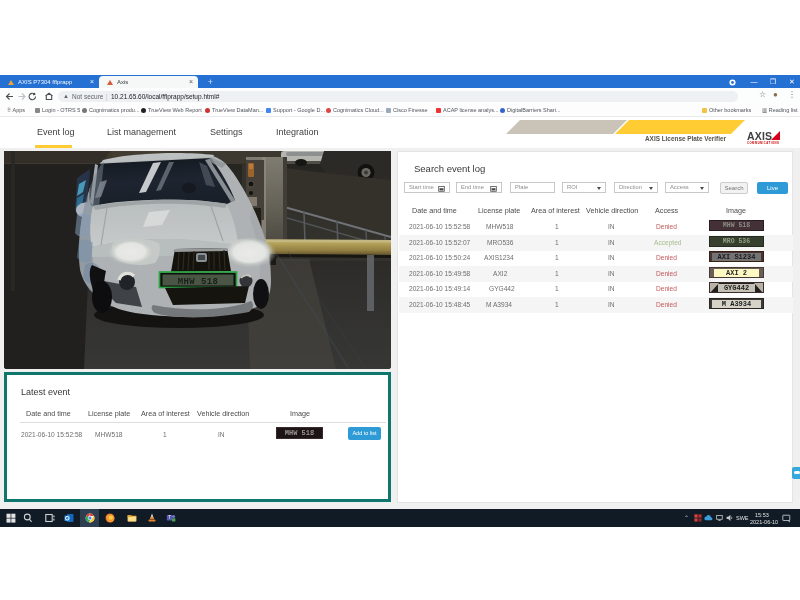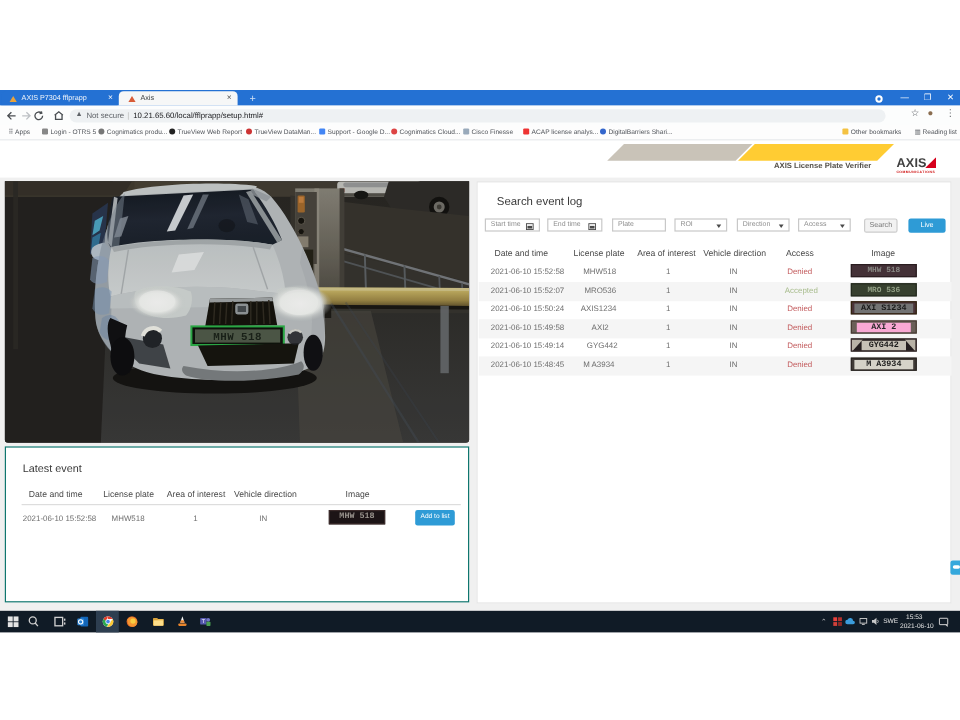--- a/index.html
+++ b/index.html
@@ -39,21 +39,21 @@
 #appnav { left:0; top:43px; width:800px; height:30px; background:#fff; }
 .nav { position:absolute; top:9px; font-size:9px; color:#3f3f3f; }
 #navunderline { position:absolute; left:35px; top:27px; width:37px; height:3px; background:#ffcc33; }
 #axistext { position:absolute; left:645px; top:59.5px; font-size:6.4px; font-weight:bold; color:#55514a; }
 #axislogo { position:absolute; left:747px; top:55px; font-size:10.5px; font-weight:bold; color:#404040; letter-spacing:0.2px;}
 #axiscomm { position:absolute; left:747px; top:66px; font-size:2.8px; color:#c00; letter-spacing:0.45px; font-weight:bold;}
 
 
 #main { left:0; top:73px; width:800px; height:361px; background:#f0f0f0; }
 #video { position:absolute; left:4px; top:3px; width:387px; height:218px; background:#262422; border-radius:0 0 3px 3px; overflow:hidden; }
-#latest { position:absolute; left:4px; top:224px; width:387px; height:130px; background:#fff; border:1px solid #0f766e; }
+#latest { position:absolute; left:4px; top:224px; width:387px; height:130px; background:#fff; border:3px solid #0f766e; }
 #search { position:absolute; left:397px; top:3px; width:396px; height:352px; background:#fff; border:1px solid #e4e4e4; }
 
 #latest h3 { position:absolute; left:14px; top:12px; font-size:9px; color:#383838; font-weight:normal; }
 #search h3 { position:absolute; left:16px; top:11px; font-size:9.5px; color:#383838; font-weight:normal; }
 
 .th { position:absolute; font-size:7.2px; color:#4a4a4a; }
 .td { position:absolute; font-size:6.6px; color:#6e6e6e; white-space:nowrap; }
 .denied { color:#c2595b; }
 .accepted { color:#a8bc8d; }
 
@@ -130,20 +130,27 @@
     <span class="bk" style="left:205px;"><span class="ic" style="background:#c33;border-radius:50%;"></span>TrueView DataMan...</span>
     <span class="bk" style="left:266px;"><span class="ic" style="background:#4285f4;"></span>Support - Google D...</span>
     <span class="bk" style="left:326px;"><span class="ic" style="background:#d44;border-radius:50%;"></span>Cognimatics Cloud...</span>
     <span class="bk" style="left:386px;"><span class="ic" style="background:#9ab;"></span>Cisco Finesse</span>
     <span class="bk" style="left:436px;"><span class="ic" style="background:#e33;"></span>ACAP license analys...</span>
     <span class="bk" style="left:500px;"><span class="ic" style="background:#36c;border-radius:50%;"></span>DigitalBarriers Shari...</span>
     <span class="bk" style="left:702px;"><span class="ic" style="background:#f4c242;"></span>Other bookmarks</span>
     <span class="bk" style="left:762px;">▥ Reading list</span>
   </div>
 
+  <div class="abs" id="appnav">
+    <span class="nav" style="left:37px;">Event log</span>
+    <span class="nav" style="left:107px;">List management</span>
+    <span class="nav" style="left:210px;">Settings</span>
+    <span class="nav" style="left:276px;">Integration</span>
+    <div id="navunderline"></div>
+  </div>
   <svg class="abs" style="left:0;top:43px;" width="800" height="30">
     <polygon points="106,16 120,2 227,2 213,16" fill="#c9c3b8" transform="translate(400,0)"></polygon>
     <polygon points="215,16 229,2 345,2 331,16" fill="#fc3" transform="translate(400,0)"></polygon>
   </svg>
   <div class="abs" id="axistext">AXIS License Plate Verifier</div>
   <div class="abs" id="axislogo">AXIS</div>
   <svg class="abs" style="left:771px;top:56px;" width="10" height="10">
         <polygon points="0,9 9,9 9,0" fill="#d6001c"></polygon>
         <polygon points="2.5,9 9,9 9,2.5" fill="#ffcc33" opacity="0"></polygon>
       </svg>
@@ -393,21 +400,21 @@
       <div class="plate" style="left:311px;top:99px;width:55px;height:11px;background:#4a3338;border:1px solid #33230f;color:#1a1a1a;font-size:7px;line-height:9px;">
             <span style="display:block;margin:1px 2px;background:#737373;height:8px;line-height:8px;">AXI S1234</span>
           </div>
 
       <span class="td" style="left:11px;top:118px;">2021-06-10 15:49:58</span>
       <span class="td" style="left:95px;top:118px;">AXI2</span>
       <span class="td" style="left:157px;top:118px;">1</span>
       <span class="td" style="left:210px;top:118px;">IN</span>
       <span class="td denied" style="left:258px;top:118px;">Denied</span>
       <div class="plate" style="left:311px;top:115px;width:55px;height:11px;background:#6a5f58;border:1px solid #473a32;color:#2a2a2a;font-size:7px;line-height:9px;">
-            <span style="display:block;margin:1px 4px;background:#f9a8d4;height:8px;line-height:8px;">AXI 2</span>
+            <span style="display:block;margin:1px 4px;background:#fef9c3;height:8px;line-height:8px;">AXI 2</span>
           </div>
 
       <span class="td" style="left:11px;top:133px;">2021-06-10 15:49:14</span>
       <span class="td" style="left:91px;top:133px;">GYG442</span>
       <span class="td" style="left:157px;top:133px;">1</span>
       <span class="td" style="left:210px;top:133px;">IN</span>
       <span class="td denied" style="left:258px;top:133px;">Denied</span>
       <div class="plate" style="left:311px;top:130px;width:55px;height:11px;background:#231d1e;border:1px solid #3a2d2d;color:#1a1a1a;font-size:7px;line-height:9px;">
             <span style="position:absolute;left:0;top:0;width:0;height:0;border-top:10px solid #b8b2a6;border-right:9px solid transparent;"></span>
             <span style="position:absolute;right:0;top:0;width:0;height:0;border-top:10px solid #b8b2a6;border-left:9px solid transparent;"></span>

